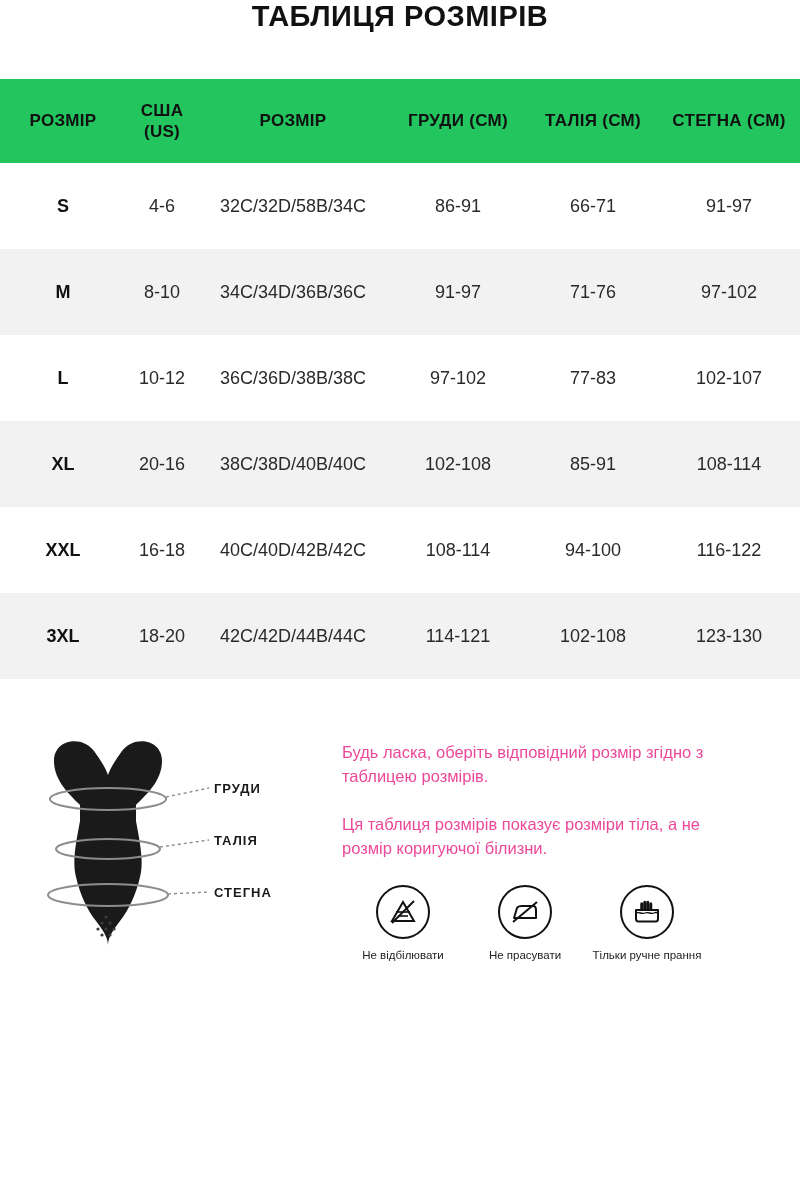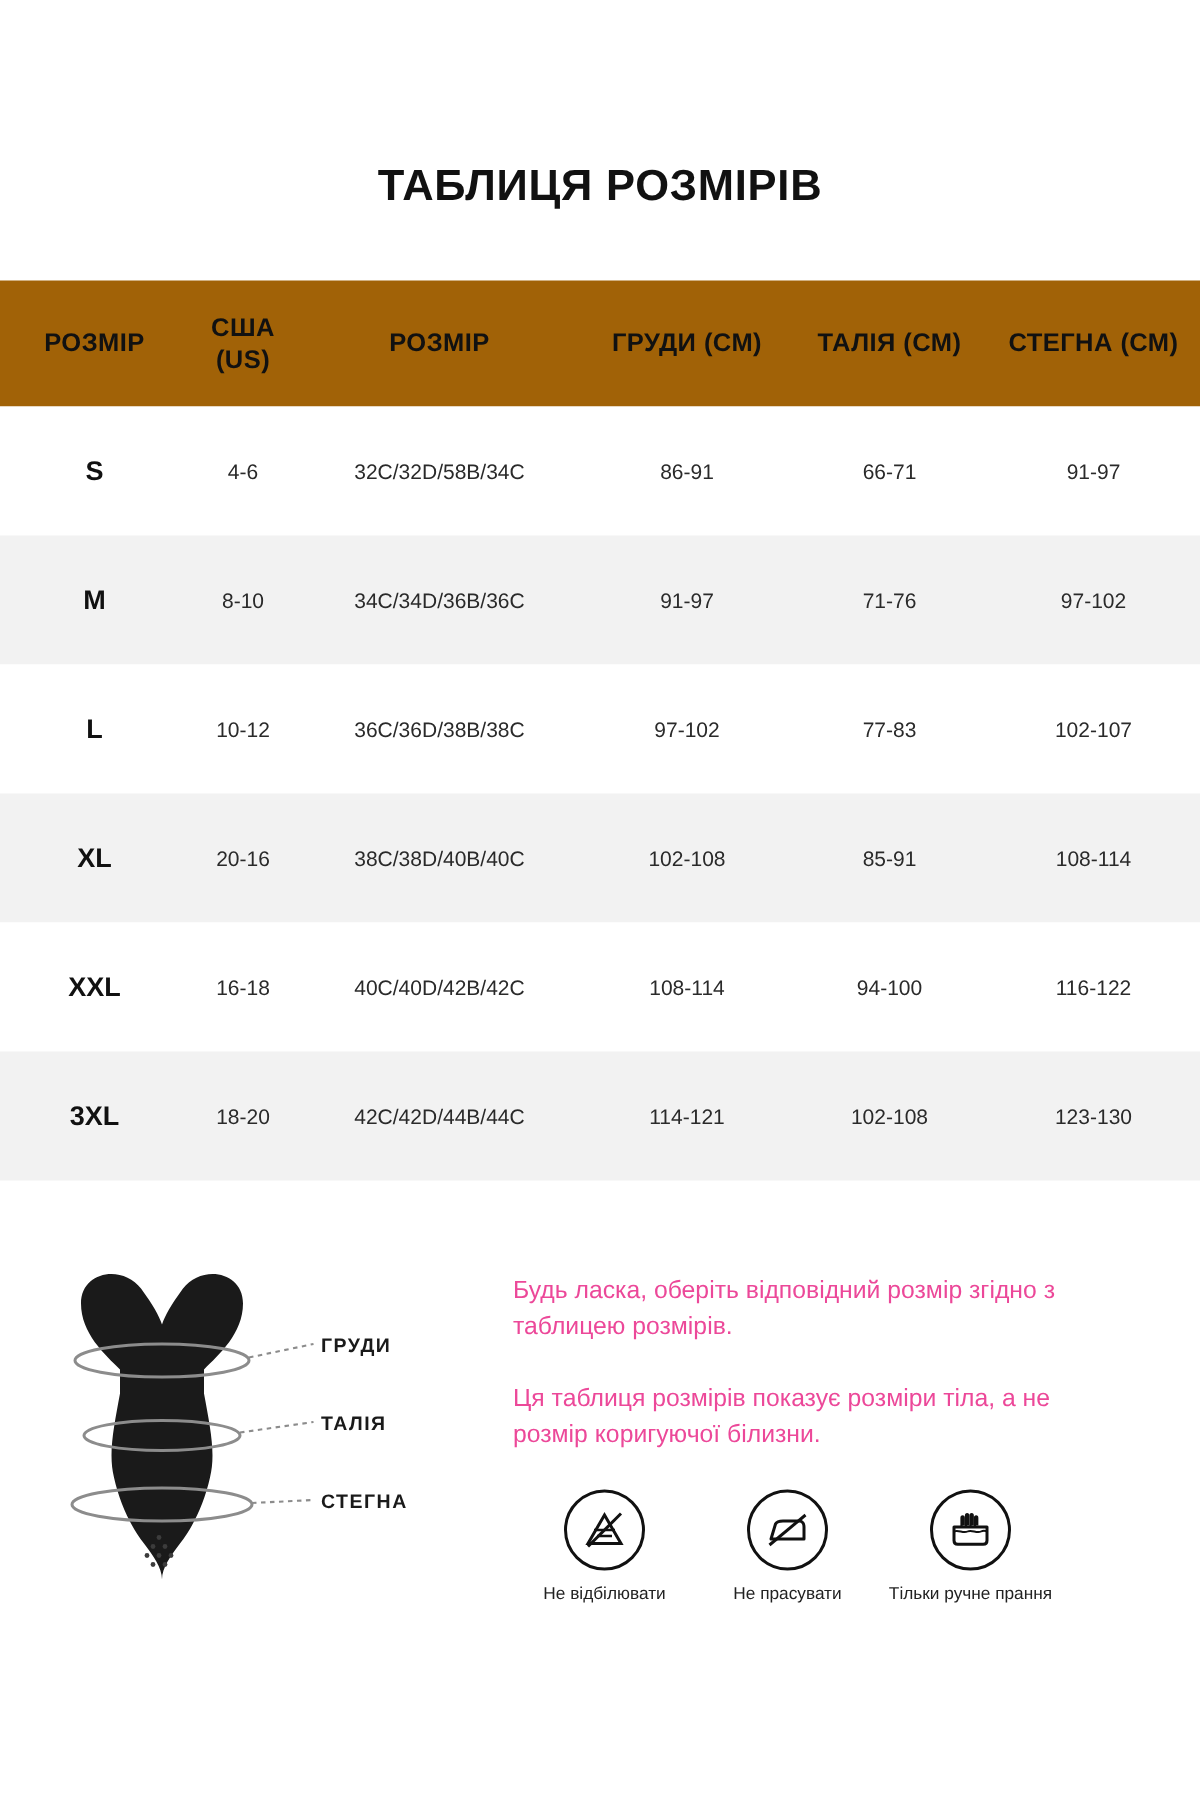--- a/index.html
+++ b/index.html
@@ -15,21 +15,20 @@
     overflow: hidden;
   }
 
   
   .title {
     text-align: center;
     font-size: 29px;
     font-weight: bold;
     letter-spacing: 0.5px;
     color: #111;
-    padding-top: 108px;
     padding-bottom: 0;
   }
 
   
   .table-wrap {
     margin-top: 46px;
     width: 800px;
   }
   table {
     width: 800px;
@@ -39,27 +38,27 @@
   thead th {
     font-size: 17px;
     font-weight: bold;
     color: #111;
     text-align: center;
     padding: 20px 4px;
     line-height: 1.25;
     vertical-align: middle;
     letter-spacing: 0.3px;
   }
-  thead tr { background: #a16207; height: 84px; }
+  thead tr { background: #22c55e; height: 84px; }
   tbody tr { height: 86px; }
   tbody tr.odd { background: #ffffff; }
   tbody tr.even { background: #f2f2f2; }
   tbody td {
     text-align: center;
-    font-size: 14px;
+    font-size: 18px;
     color: #2a2a2a;
     vertical-align: middle;
   }
   tbody td.size-cell {
     font-weight: bold;
     font-size: 18px;
     color: #111;
   }
   col.c0 { width: 126px; }
   col.c1 { width: 72px; }

